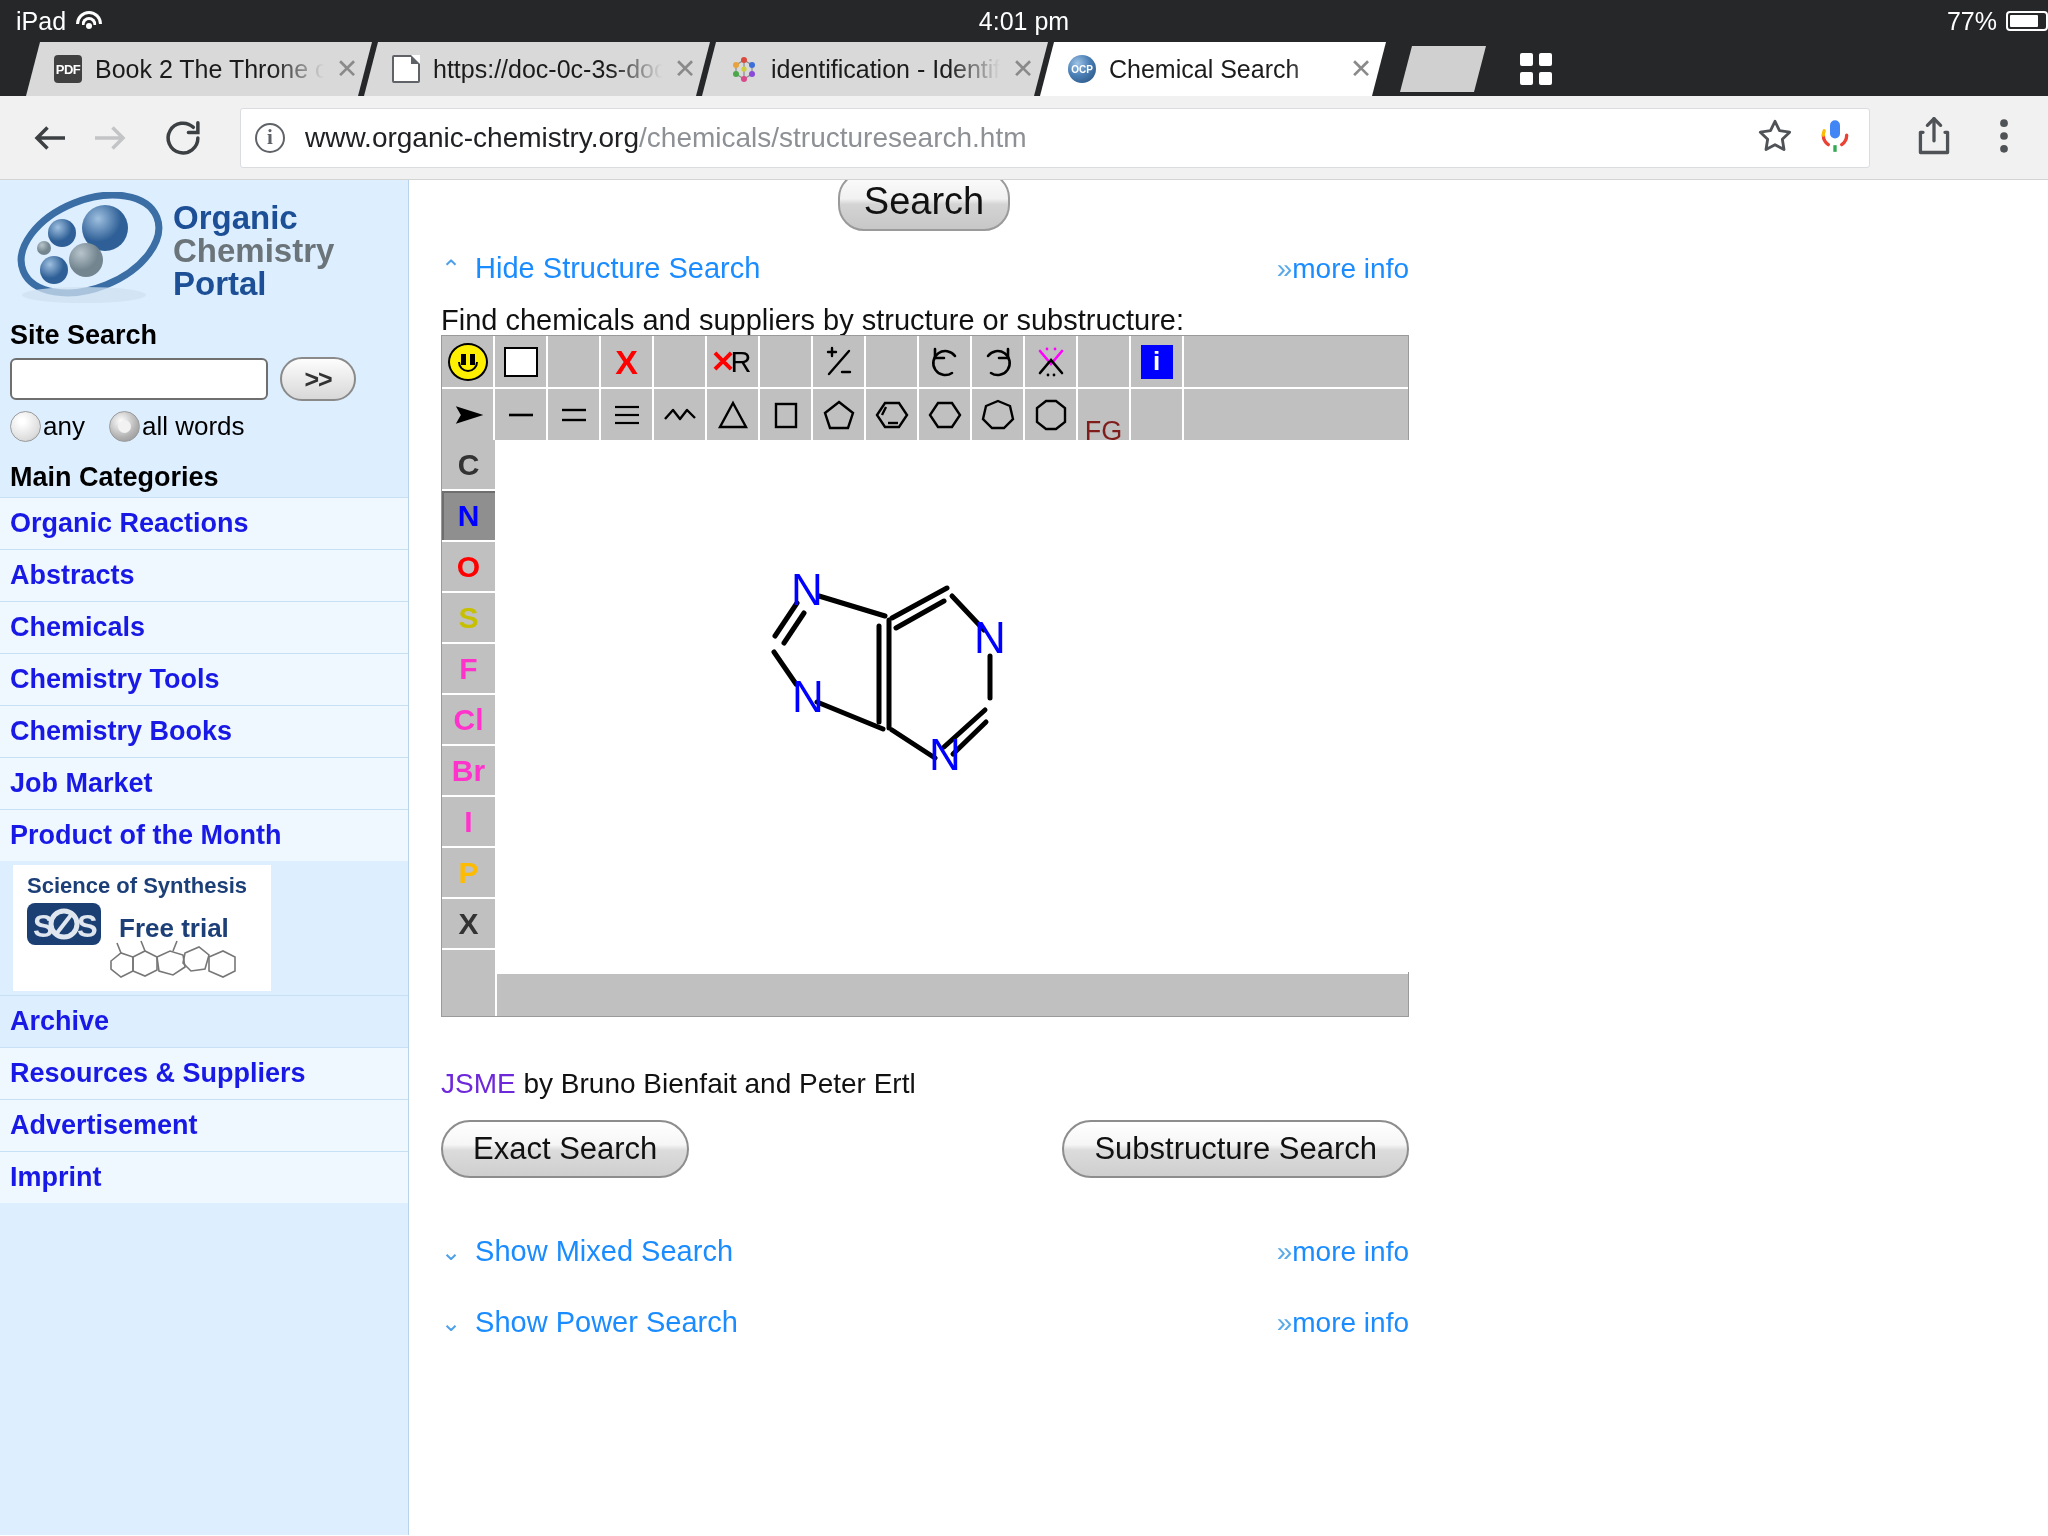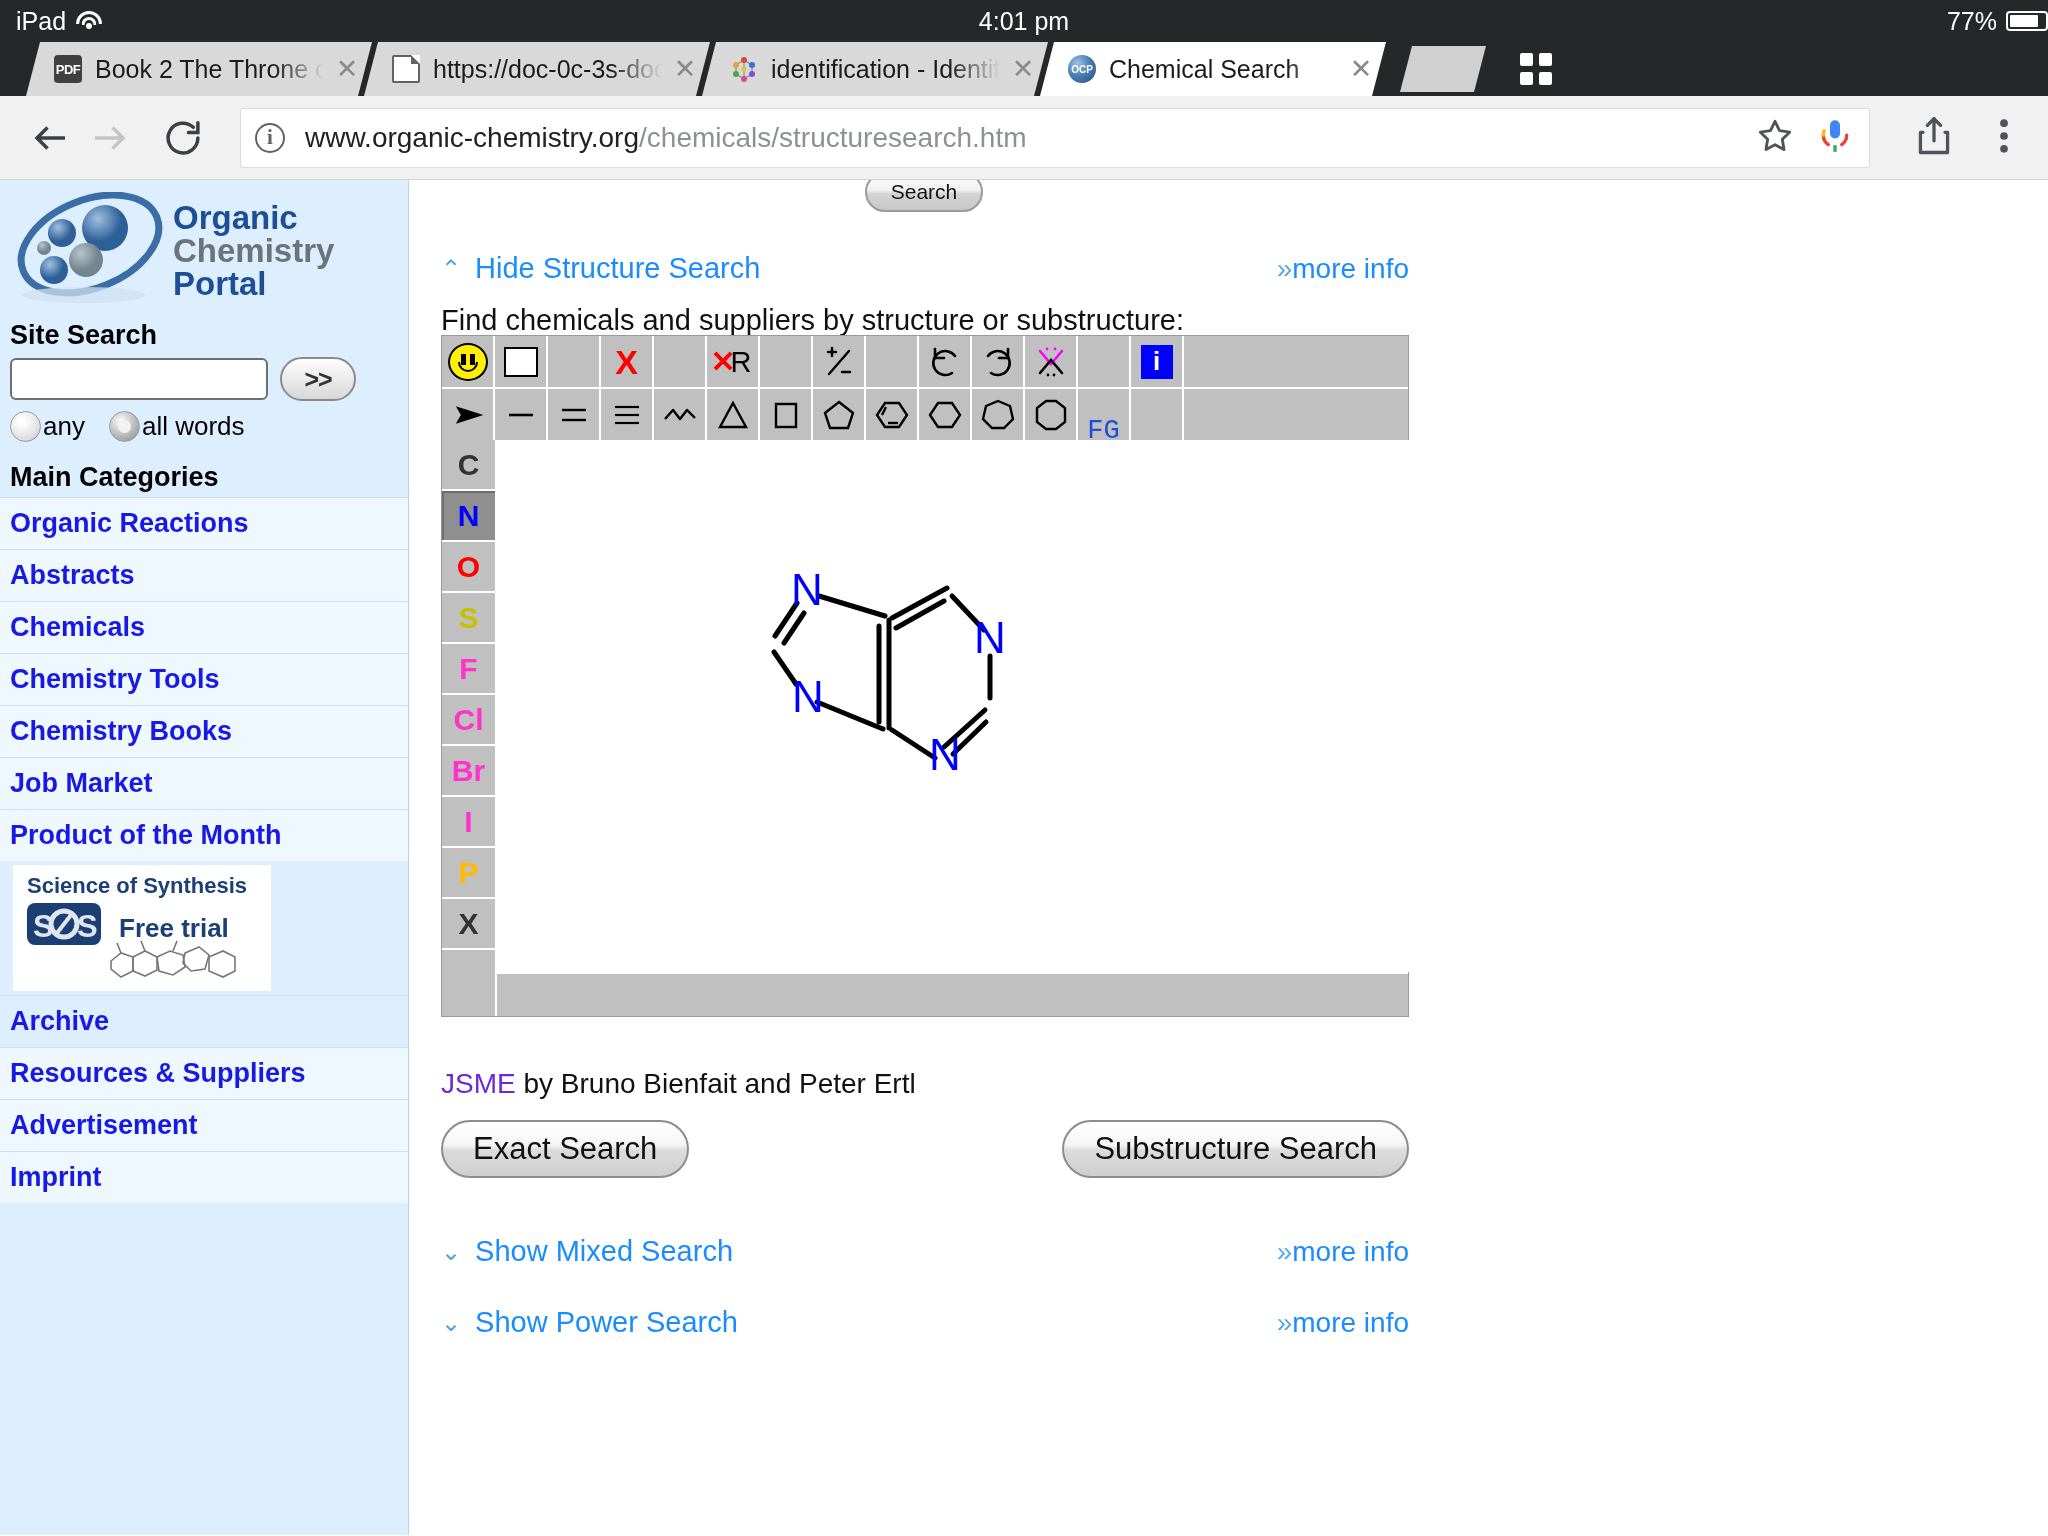--- a/index.html
+++ b/index.html
@@ -181,21 +181,21 @@
     background:#ffffff; margin: 4px 10px 4px 13px; width: 258px; height: 126px;
     position: relative; overflow: hidden;
   }
   .ad-svg { display:block; width:258px; height:126px; }
 
   
   .content { flex: 1 1 auto; position: relative; padding: 0 0 0 0; background:#fff; overflow:hidden; }
   .pill-btn {
     border: 2px solid #9a9a9a; border-radius: 26px;
     background: linear-gradient(#fcfcfc 0%, #f1f1f1 45%, #d4d4d4 55%, #c7c7c7 100%);
-    font-size: 21px; color: #111; padding: 6px 24px;
+    font-size: 38px; color: #111; padding: 6px 24px;
     display:inline-flex; align-items:center; justify-content:center;
   }
   .sect-link {
     color:#1a8cff; font-size: 29px; display:flex; align-items:center; gap: 14px;
   }
   .chev { color:#4ea0e8; font-size: 24px; line-height: 1; display:inline-block; }
   .more-info { color:#1a8cff; font-size: 28px; white-space:nowrap; }
   .more-info .gt { color:#5aa9e6; }
   .find-text { font-size: 29px; color:#111; }
 
@@ -244,21 +244,21 @@
   .smiley .mouth {
     position:absolute; width:20px; height:10px; border:2.5px solid #000; border-top:none;
     border-radius:0 0 12px 12px; left:8px; bottom:7px;
   }
   .whitesq { width:34px; height:30px; background:#fff; border:2.5px solid #000; }
   .redx { color:#ff0000; font-size:34px; font-weight:bold; line-height:1; }
   .bluei {
     width:32px; height:34px; background:#0000ff; color:#fff; font-weight:bold;
     font-size:26px; display:flex; align-items:center; justify-content:center;
   }
-  .fgtxt { font-size:27px; color:#1d4ed8; font-family:Liberation Mono, monospace;margin-top:33px; }
+  .fgtxt { font-size:27px; color:#7f1d1d; font-family:Liberation Sans, sans-serif;margin-top:33px; }
 </style>
 </head>
 <body>
 
 <div class="statusbar">
   <div class="sb-left">
     <span>iPad</span>
     <span class="wifi-icon">
         <i></i>
         <i></i>

